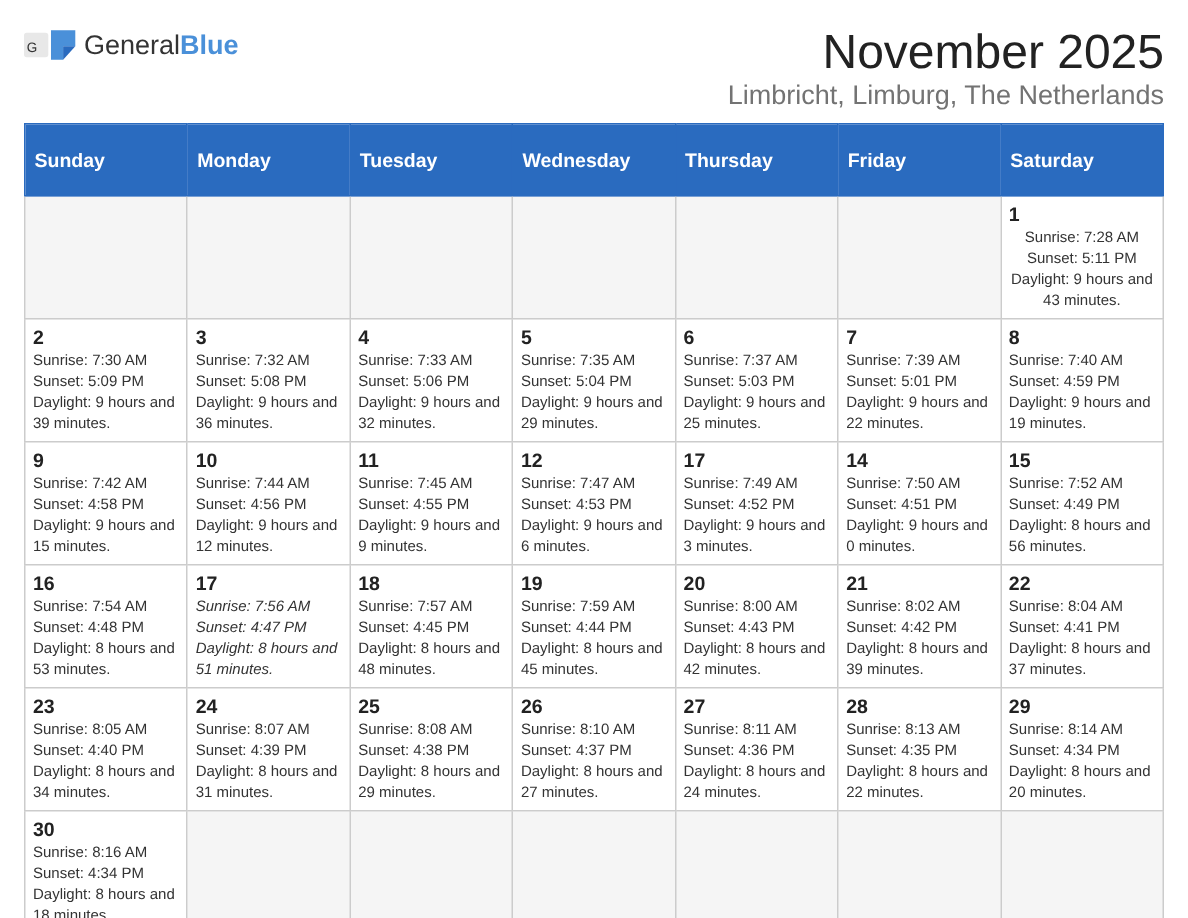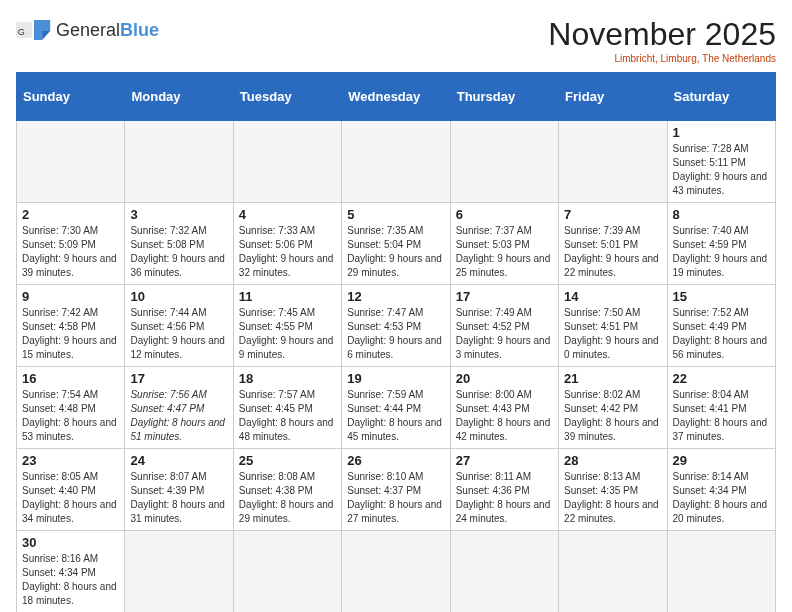--- a/index.html
+++ b/index.html
@@ -33,22 +33,22 @@
     }
     .title-block {
       text-align: right;
     }
     .month-title {
       font-size: 32px;
       font-weight: normal;
       color: #222;
     }
     .location {
-      font-size: 10px;
-      color: #c2410c;
+      font-size: 18px;
+      color: #737373;
       text-align: right;
     }
     .calendar {
       width: 100%;
       border-collapse: collapse;
       border: 1px solid #ccc;
     }
     .calendar th {
       background: #2a6bbf;
       color: #fff;
@@ -123,21 +123,21 @@
   <tbody id="calendar-body">
   <tr>
         <td class="empty"></td>
         <td class="empty"></td>
         <td class="empty"></td>
         <td class="empty"></td>
         <td class="empty"></td>
         <td class="empty"></td>
         <td>
           <span class="day-number">1</span>
-          <div class="day-info" style="white-space: pre-line;">Sunrise: 7:28 AM
+          <div class="day-info" style="white-space: pre-line; text-align: center;">Sunrise: 7:28 AM
 Sunset: 5:11 PM
 Daylight: 9 hours and 43 minutes.</div>
         </td>
       </tr>
       <tr>
         <td>
           <span class="day-number">2</span>
           <div class="day-info" style="white-space: pre-line;">Sunrise: 7:30 AM
 Sunset: 5:09 PM
 Daylight: 9 hours and 39 minutes.</div>

